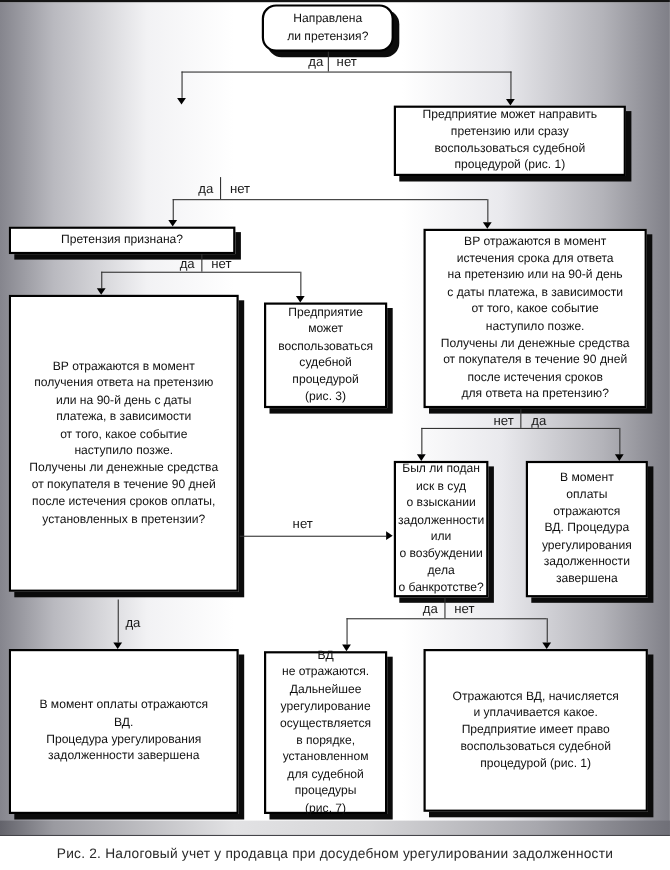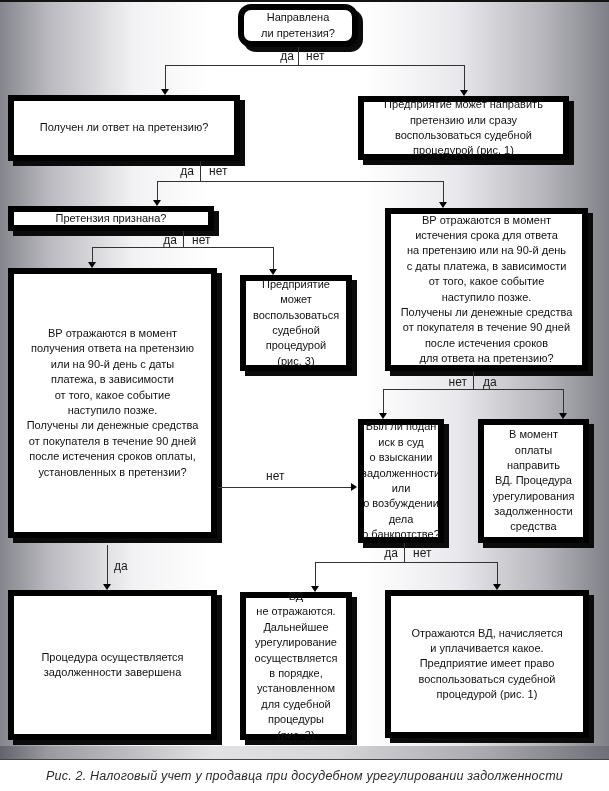--- a/index.html
+++ b/index.html
@@ -12,25 +12,25 @@
     background:linear-gradient(90deg,#85858d 0%,#b9b9bf 8%,#f2f2f4 22%,#ffffff 35%,#ffffff 60%,#e9e9ed 75%,#b3b3b9 90%,#7f7f87 100%);
     border-top:2px solid #141414;box-sizing:border-box;
   }
   .bottom-strip{
     position:absolute;left:0;top:746px;width:609px;height:14px;
     background:linear-gradient(90deg,#63636b 0%,#9a9aa0 8%,#e2e2e4 35%,#d6d6d8 55%,#a8a8ae 80%,#6f6f77 100%);
     border-bottom:1px solid #44444a;box-sizing:border-box;
   }
   .caption-area{
     position:absolute;left:0;top:761px;width:609px;height:30px;background:#ffffff;
-    display:flex;align-items:center;justify-content:center;font-style:italic;
+    display:flex;align-items:center;justify-content:center;
   }
   .caption{font-size:12.5px;color:#2a2a2a;letter-spacing:.2px;}
   .box{
-    position:absolute;background:#fff;border:6px solid #000000;
+    position:absolute;background:#fff;border:2px solid #000000;
     box-shadow:5px 5px 0 #0b0b0b;box-sizing:border-box;
     display:flex;flex-direction:column;align-items:center;justify-content:center;
     text-align:center;font-size:11px;line-height:1.4;padding:4px 5px;
     white-space:pre-line;
   }
   .rbox{border-radius:13px;}
   .seg-b{font-weight:normal;display:block;}
   .seg-n{font-weight:normal;display:block;}
   .inline-flow{display:block;}
   .inline-flow .seg-b,.inline-flow .seg-n{display:inline;}
@@ -45,23 +45,20 @@
 <body>
 
 <div class="canvas">
   <div class="panel"></div>
 
   <div class="box rbox" style="left:238px;top:4px;width:120px;height:43px;">
     <span class="seg-n">Направлена
 ли претензия?</span>
   </div>
 
-  <div class="box" style="left:8px;top:95px;width:232px;height:66px;">
-    <span class="seg-n">Получен ли ответ на претензию?</span>
-  </div>
 
   <div class="box" style="left:358px;top:96px;width:211px;height:64px;">
     <span class="seg-n">Предприятие может направить
 претензию или сразу
 воспользоваться судебной
 процедурой (рис. 1)</span>
   </div>
 
   <div class="box" style="left:8px;top:206px;width:206px;height:25px;padding:2px;">
     <span class="seg-n">Претензия признана?</span>
@@ -109,43 +106,45 @@
 задолженности
 или
 о возбуждении
 дела
 о банкротстве?</span>
   </div>
 
   <div class="box" style="left:478px;top:419px;width:111px;height:124px;">
     <span class="inline-flow"><span class="seg-b">В момент
 оплаты
-направить
+отражаются
 ВД.</span><span class="seg-n">Процедура
 урегулирования
 задолженности
-средства</span></span>
+завершена</span></span>
   </div>
 
   <div class="box" style="left:8px;top:590px;width:209px;height:150px;">
-    <span class="seg-n">Процедура осуществляется
+    <span class="seg-b">В момент оплаты отражаются
+ВД.</span>
+    <span class="seg-n">Процедура урегулирования
 задолженности завершена</span>
   </div>
 
   <div class="box" style="left:240px;top:592px;width:112px;height:148px;">
     <span class="seg-b">ВД
 не отражаются.</span>
     <span class="seg-n">Дальнейшее
 урегулирование
 осуществляется
 в порядке,
 установленном
 для судебной
 процедуры
-(рис. 3)</span>
+(рис. 7)</span>
   </div>
 
   <div class="box" style="left:385px;top:590px;width:204px;height:148px;">
     <span class="seg-b">Отражаются ВД, начисляется
 и уплачивается какое.</span>
     <span class="seg-n">Предприятие имеет право
 воспользоваться судебной
 процедурой (рис. 1)</span>
   </div>
 

